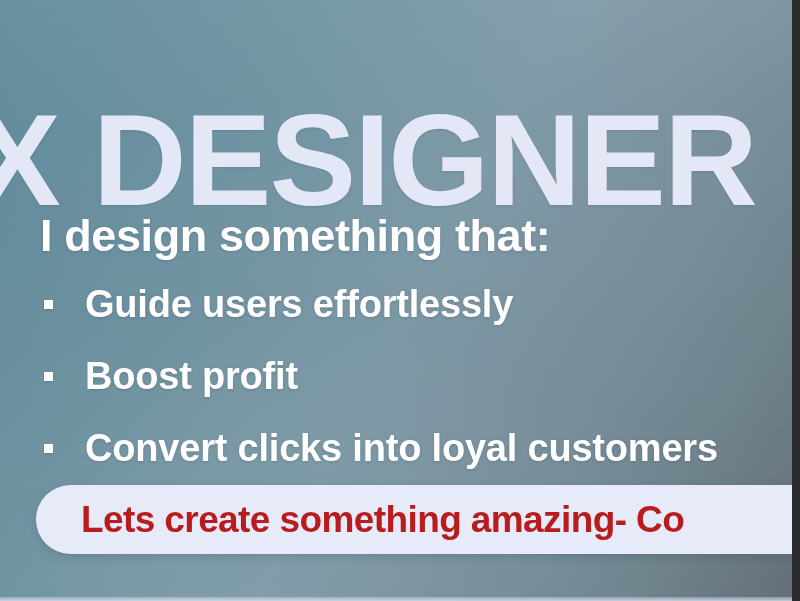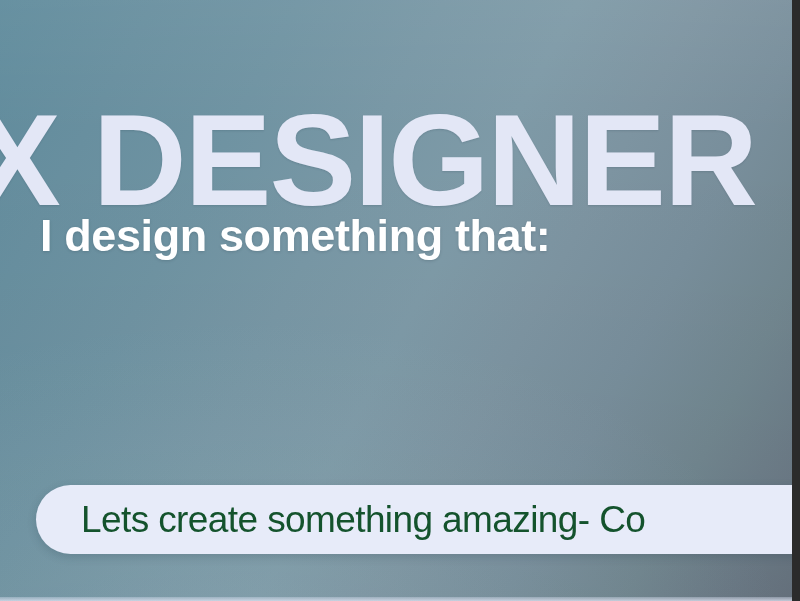--- a/index.html
+++ b/index.html
@@ -134,35 +134,53 @@
     box-shadow: 0 3px 10px rgba(30,55,70,0.20);
     z-index: 3;
     border: none;
     font-family: inherit;
     cursor: pointer;
   }
 
   .cta-label {
     font-size: 37px;
     line-height: 1.0;
-    font-weight: 400;
+    font-weight: 700;
     letter-spacing: -0.6px;
-    color: #14532d;
+    color: #b91c1c;
     white-space: nowrap;
   }
 </style>
 </head>
 <body>
 
 <div id="screenshot">
 
   <h1 class="headline">X DESIGNER</h1>
 
   <h2 class="subheadline">I design something that:</h2>
 
+  <ul class="bullets">
+
+    <li class="bullet-item">
+      <span class="bullet-marker"></span>
+      <span class="bullet-label">Guide users effortlessly</span>
+    </li>
+
+    <li class="bullet-item">
+      <span class="bullet-marker"></span>
+      <span class="bullet-label">Boost profit</span>
+    </li>
+
+    <li class="bullet-item">
+      <span class="bullet-marker"></span>
+      <span class="bullet-label">Convert clicks into loyal customers</span>
+    </li>
+
+  </ul>
 
   <button class="cta-button">
     <span class="cta-label">Lets create something amazing- Co</span>
   </button>
 
   <div class="bottom-edge"></div>
 
 </div>
 
 </body></html>

